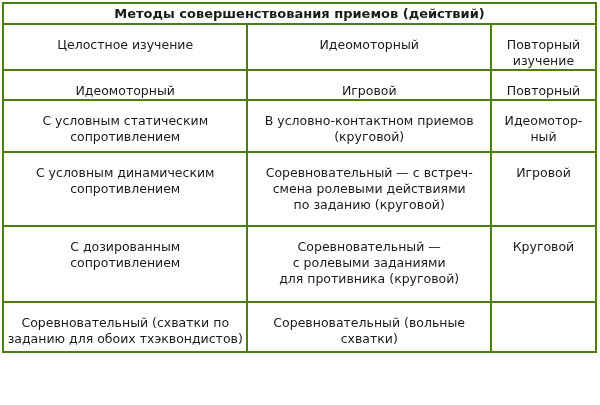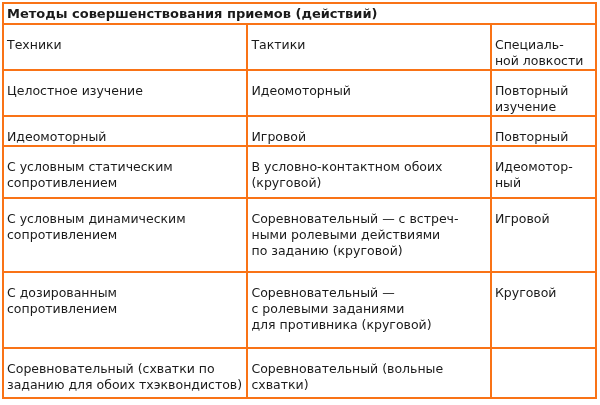--- a/index.html
+++ b/index.html
@@ -8,22 +8,22 @@
     position: absolute; left: 2px; top: 2px;
     width: 595px;
     border-collapse: collapse;
     table-layout: fixed;
     font-family: "DejaVu Sans", sans-serif;
     font-size: 12.5px;
     color: #1a1a1a;
     line-height: 16px;
   }
   .tbl td {
-    border: 2px solid #f97316;
-    text-align: left;
+    border: 2px solid #4d7c0f;
+    text-align: center;
     vertical-align: top;
     padding: 12px 3px 0 3px;
     overflow: hidden;
   }
   .tbl td.title {
     font-weight: bold;
     font-size: 13px;
     height: 19px;
     vertical-align: middle;
     padding-top: 0;
@@ -40,49 +40,43 @@
   <colgroup>
     <col class="col1">
       <col class="col2">
       <col class="col3">
   </colgroup>
   <tbody>
       <tr>
     <td class="title" colspan="3">Методы совершенствования приемов (действий)</td>
   </tr>
   <tr style="height:40px">
-    <td class="pre">Техники</td>
-    <td class="pre">Тактики</td>
-    <td class="pre">Специаль-
-ной ловкости</td>
-  </tr>
-  <tr style="height:40px">
     <td class="pre">Целостное изучение</td>
     <td class="pre">Идеомоторный</td>
     <td class="pre">Повторный
 изучение</td>
   </tr>
   <tr style="height:20px">
     <td class="pre">Идеомоторный</td>
     <td class="pre">Игровой</td>
     <td class="pre">Повторный</td>
   </tr>
   <tr style="height:52px">
     <td class="pre">С условным статическим
 сопротивлением</td>
-    <td class="pre">В условно-контактном обоих
+    <td class="pre">В условно-контактном приемов
 (круговой)</td>
     <td class="pre">Идеомотор-
 ный</td>
   </tr>
   <tr style="height:74px">
     <td class="pre">С условным динамическим
 сопротивлением</td>
     <td class="pre">Соревновательный — с встреч-
-ными ролевыми действиями
+смена ролевыми действиями
 по заданию (круговой)</td>
     <td class="pre">Игровой</td>
   </tr>
   <tr style="height:76px">
     <td class="pre">С дозированным
 сопротивлением</td>
     <td class="pre">Соревновательный —
 с ролевыми заданиями
 для противника (круговой)</td>
     <td class="pre">Круговой</td>

